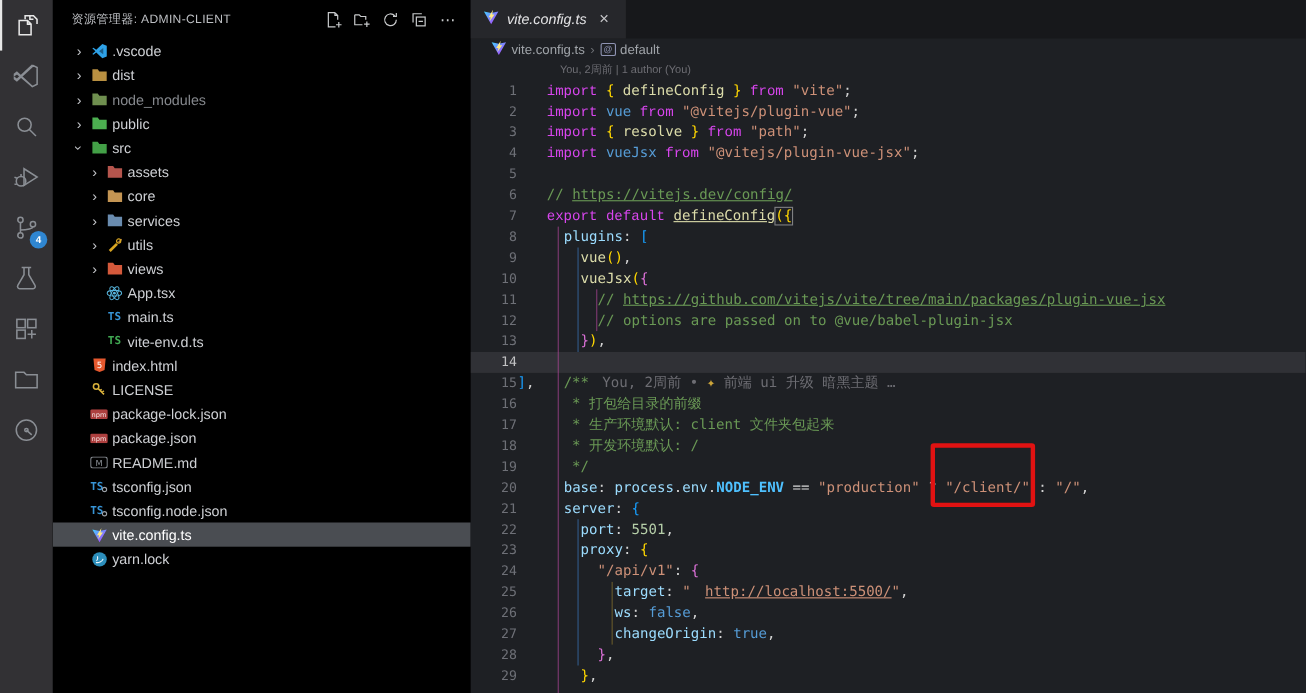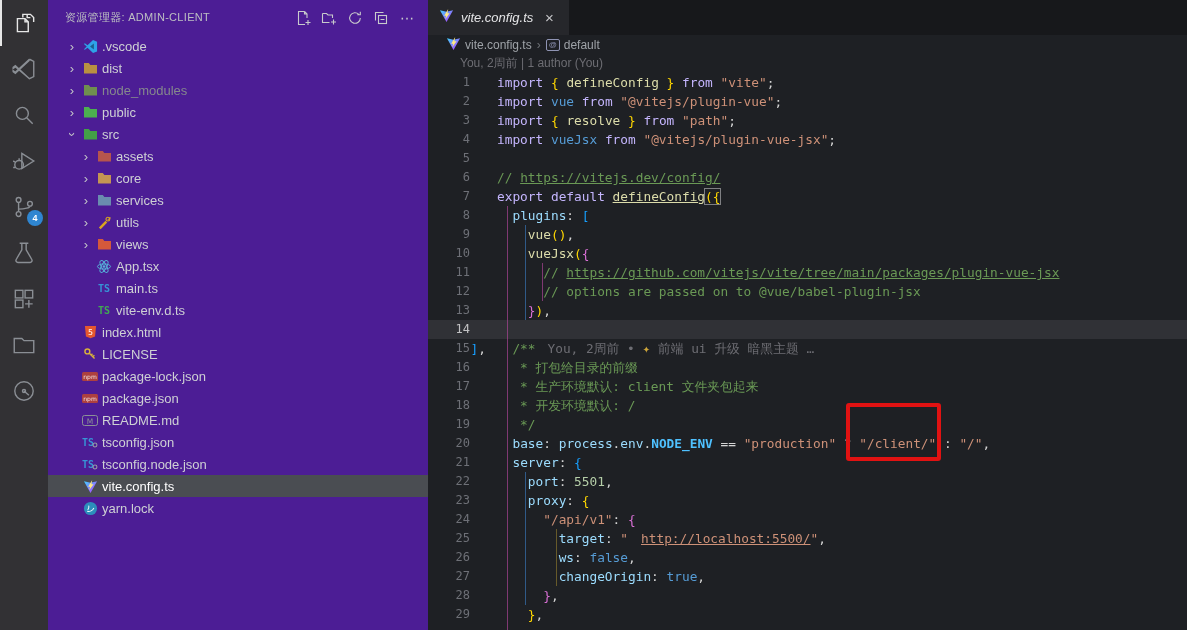--- a/index.html
+++ b/index.html
@@ -10,21 +10,21 @@
   
   .activitybar { width:48px; background:#323134; flex:none; display:flex; flex-direction:column; }
   .ab-item { position:relative; height:46px; display:flex; align-items:center; justify-content:center; cursor:pointer; }
   .ab-item svg { stroke:#8a8e94; fill:none; stroke-width:1.3; }
   .ab-item.active { border-left:2px solid #e7e7e7; }
   .ab-item.active svg { stroke:#e7e7e7; }
   .ab-badge { position:absolute; right:5px; bottom:4px; min-width:16px; height:16px; border-radius:8px;
               background:#2f86d1; color:#fff; font-size:9px; line-height:16px; text-align:center; font-weight:bold; }
 
   
-  .sidebar { width:380px; flex:none; background:#4c1d95; color:#ced0d4; overflow:hidden; }
+  .sidebar { width:380px; flex:none; background:#000000; color:#ced0d4; overflow:hidden; }
   .sb-header { height:35px; display:flex; align-items:center; padding:0 10px 0 17px; }
   .sb-title { flex:1; font-size:11px; color:#bdbfc3; letter-spacing:.3px; white-space:nowrap; overflow:hidden; }
   .sb-actions { display:flex; gap:4px; }
   .sb-actions .act { width:22px; height:22px; display:flex; align-items:center; justify-content:center;
                      border-radius:4px; cursor:pointer; }
   .sb-actions svg { stroke:#c8cacc; fill:none; stroke-width:1.1; }
   .tree { font-size:13px; }
   .trow { height:22px; display:flex; align-items:center; cursor:pointer; white-space:nowrap; }
   .trow.selected { background:#4a4d52; color:#ffffff; }
   .trow .chev { width:16px; flex:none; text-align:center; color:#c2c4c8; font-size:13px; display:inline-block; }
@@ -46,23 +46,23 @@
   .sym-icon { width:14px; height:12px; border:1px solid #8f94b3; border-radius:2px; color:#8f94b3;
               font-size:8px; line-height:10px; text-align:center; display:inline-block; }
 
   
   .codearea { position:relative; font-family:"DejaVu Sans Mono", monospace; font-size:12.8px; }
   .row { height:19px; line-height:19px; display:flex; white-space:pre; position:relative; }
   .row.cur { background:#303136;flex-direction:column; }
   .ln { width:42px; flex:none; text-align:right; color:#6e7077; font-size:12px; }
   .codetxt { margin-left:27px; }
   .row.cur .ln { color:#c2c2c4; }
-  .lens { height:19px; line-height:19px; margin-left:32px; color:#6d6d73; font-size:12px;
+  .lens { height:19px; line-height:19px; margin-left:81px; color:#6d6d73; font-size:10px;
           font-family:"Liberation Sans", sans-serif; }
-  .tk-kw   { color:#c4b5fd; }
+  .tk-kw   { color:#d946ef;font-family:Liberation Mono, monospace; }
   .tk-fn   { color:#dcdcaa; }
   .tk-fnlink { color:#dcdcaa; text-decoration:underline; }
   .tk-imp  { color:#569cd6; }
   .tk-var  { color:#9cdcfe; }
   .tk-const{ color:#4fc1ff; font-weight:bold;margin-top:36px; }
   .tk-str  { color:#ce9178; }
   .tk-strlink { color:#ce9178; text-decoration:underline;margin-left:13px; }
   .tk-num  { color:#b5cea8; }
   .tk-cmt  { color:#6a9955; }
   .tk-cmtlink { color:#6a9955; text-decoration:underline; }

